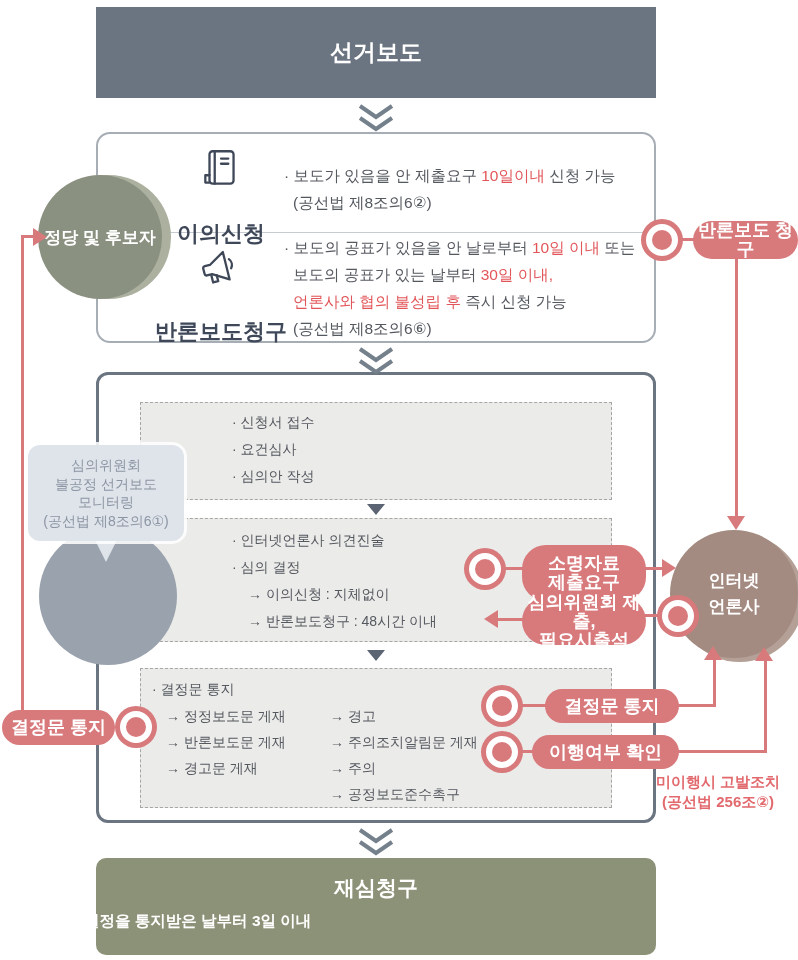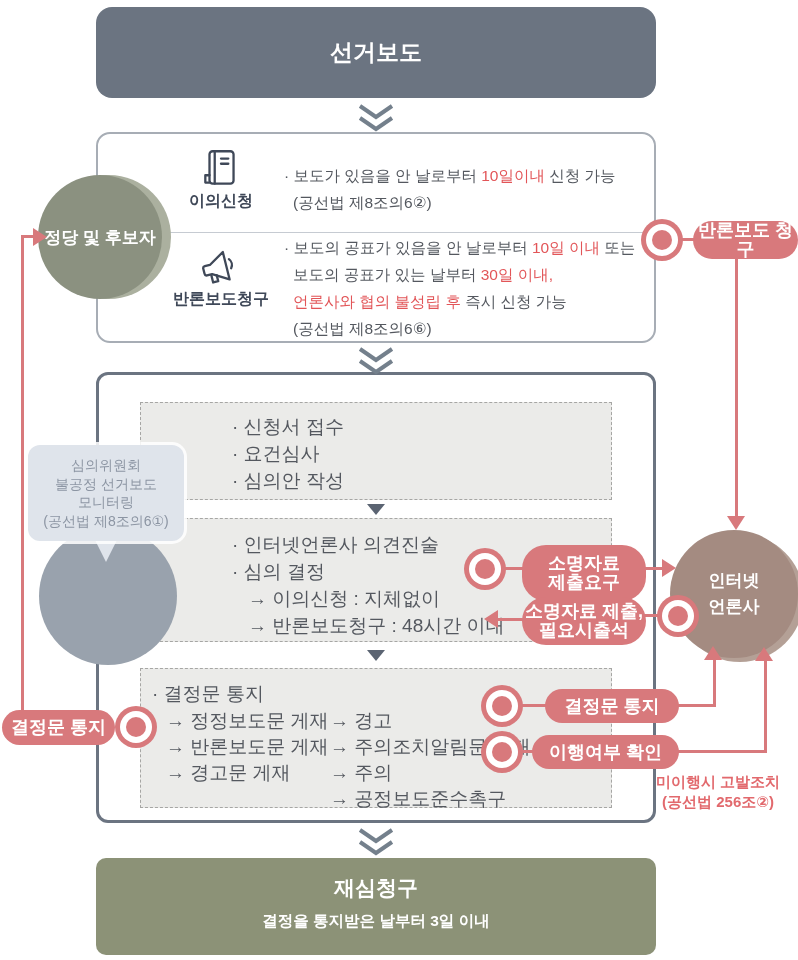--- a/index.html
+++ b/index.html
@@ -12,42 +12,42 @@
     --bubble:#dfe4eb; --bubbletext:#8c95a3;
     --boxgray:#ebebe9;
   }
   *{margin:0;padding:0;box-sizing:border-box;}
   body{background:#fff;}
   #canvas{position:relative;width:798px;height:960px;background:#fff;overflow:hidden;
           font-family:"Liberation Sans","DejaVu Sans",sans-serif;}
   .center{display:flex;align-items:center;justify-content:center;}
 
   #headerBox{position:absolute;left:96px;top:7px;width:560px;height:91px;background:var(--slate);
-             border-radius:16px;color:#fff;font-size:23px;font-weight:bold;}
+             border-radius:0;color:#fff;font-size:23px;font-weight:bold;}
   .chev{position:absolute;left:357px;width:38px;height:30px;}
   #chev1{top:103px;} #chev2{top:346px;} #chev3{top:827px;}
 
   #box1{position:absolute;left:96px;top:132px;width:560px;height:211px;background:#fff;
         border:2px solid #a7adb5;border-radius:14px;}
   #divider{position:absolute;left:152px;top:232px;width:496px;height:1px;background:#c6cbd2;}
   .rowicon{position:absolute;width:46px;height:46px;}
   #row1Icon{left:198px;top:146px;} #row2Icon{left:196px;top:244px;}
-  .rowlabel{position:absolute;width:160px;text-align:center;font-size:16px;font-weight:bold;color:var(--navy);}
+  .rowlabel{position:absolute;width:160px;text-align:center;font-size:22px;font-weight:bold;color:var(--navy);margin-top:28px;}
   #row1Label{left:141px;top:191px;} #row2Label{left:141px;top:289px;}
   .bodyline{position:absolute;font-size:15.5px;color:var(--ink);white-space:nowrap;}
   #r1l1{left:284px;top:166px;} #r1l2{left:293px;top:193px;}
   #r2l1{left:284px;top:238px;} #r2l2{left:293px;top:265px;}
   #r2l3{left:293px;top:292px;} #r2l4{left:293px;top:319px;}
   .red{color:var(--redtext);}
 
   #bigBox{position:absolute;left:96px;top:372px;width:560px;height:451px;background:#fff;
           border:3px solid var(--slate);border-radius:12px;}
   .step{position:absolute;left:140px;width:472px;background:var(--boxgray);border:1.5px dashed #a6a6a4;}
   #step1{top:402px;height:98px;} #step2{top:518px;height:124px;} #step3{top:668px;height:140px;}
-  .stepline{position:absolute;font-size:19px;color:var(--ink);white-space:nowrap;}
+  .stepline{position:absolute;font-size:14px;color:var(--ink);white-space:nowrap;}
   #s1i0{left:232px;top:414px;} #s1i1{left:232px;top:441px;} #s1i2{left:232px;top:468px;}
   #s2i0{left:232px;top:532px;} #s2i1{left:232px;top:559px;} #s2i2{left:248px;top:586px;} #s2i3{left:248px;top:613px;}
   #s3t{left:152px;top:681px;}
   #s3a0{left:166px;top:708px;} #s3a1{left:166px;top:734px;} #s3a2{left:166px;top:760px;}
   #s3b0{left:330px;top:708px;} #s3b1{left:330px;top:734px;} #s3b2{left:330px;top:760px;} #s3b3{left:330px;top:786px;}
   .tri{position:absolute;width:0;height:0;border-left:9px solid transparent;border-right:9px solid transparent;
        border-top:11px solid #5b6472;}
   #tri1{left:367px;top:504px;} #tri2{left:367px;top:650px;}
 
   .hl{position:absolute;height:3px;background:var(--red);}
@@ -109,21 +109,21 @@
   #badgeES{left:522px;top:597px;width:124px;height:48px;}
   #badgeDL{left:2px;top:710px;width:113px;height:35px;}
   #badgeDR{left:545px;top:689px;width:134px;height:34px;}
   #badgeCC{left:532px;top:735px;width:147px;height:34px;}
 
   #noteNC{position:absolute;left:638px;top:772px;width:160px;text-align:center;color:var(--rednote);
           font-weight:bold;font-size:15px;line-height:20px;white-space:pre-line;}
 
   #footerBox{position:absolute;left:96px;top:858px;width:560px;height:97px;background:var(--green);border-radius:10px;}
   #footerTitle{position:absolute;left:96px;top:874px;width:560px;text-align:center;color:#fff;font-weight:bold;font-size:21px;}
-  #footerSub{position:absolute;left:96px;top:911px;width:560px;text-align:center;color:#fff;font-weight:bold;font-size:15.5px;}
+  #footerSub{position:absolute;left:84px;top:911px;width:560px;color:#fff;font-weight:bold;font-size:15.5px;}
   svg{display:block;}
 </style>
 </head>
 <body>
 
 <div id="canvas">
 
   <div id="headerBox" class="center">
     <span>선거보도</span>
   </div>
@@ -141,21 +141,21 @@
   <div class="rowicon" id="row1Icon">
     <svg width="46" height="46" viewBox="0 0 44 44" fill="none" stroke="#3f4858" stroke-width="2.2" stroke-linecap="round" stroke-linejoin="round">
       <rect x="11" y="5" width="23" height="31" rx="3"></rect>
       <line x1="16" y1="5" x2="16" y2="36"></line>
       <line x1="22" y1="12" x2="29" y2="12"></line>
       <line x1="22" y1="17" x2="29" y2="17"></line>
       <path d="M11 28 h-4 v7 h4"></path>
     </svg>
   </div>
   <div class="rowlabel" id="row1Label">이의신청</div>
-  <div class="bodyline" id="r1l1"><span>· 보도가 있음을 안 날로부터 </span><span class="red">10일이내</span><span> 신청 가능</span></div>
+  <div class="bodyline" id="r1l1"><span>· 보도가 있음을 안 제출요구 </span><span class="red">10일이내</span><span> 신청 가능</span></div>
   <div class="bodyline" id="r1l2">(공선법 제8조의6②)</div>
 
   <div class="rowicon" id="row2Icon">
     <svg width="46" height="46" viewBox="0 0 44 44" fill="none" stroke="#3f4858" stroke-width="2.2" stroke-linecap="round" stroke-linejoin="round">
       <g transform="rotate(-14 22 22)">
         <path d="M29 9 L14 18 H9 a2 2 0 0 0 -2 2 v5 a2 2 0 0 0 2 2 h5 l15 9 z"></path>
         <path d="M13 28 v7 h5 v-6"></path>
         <path d="M33 17 a7 7 0 0 1 0 9"></path>
       </g>
     </svg>
@@ -229,21 +229,21 @@
 불공정 선거보도
 모니터링
 (공선법 제8조의6①)</div>
 
   <div class="ring" id="ring1"></div>
   <div class="pill" id="badgeRebuttal">반론보도 청구</div>
   <div class="ring" id="ringER"></div>
   <div class="pill" id="badgeER">소명자료
 제출요구</div>
   <div class="ring" id="ringES"></div>
-  <div class="pill" id="badgeES">소명자료 제출,
+  <div class="pill" id="badgeES">심의위원회 제출,
 필요시출석</div>
   <div class="ring" id="ringDL"></div>
   <div class="pill" id="badgeDL">결정문 통지</div>
   <div class="ring" id="ringDR"></div>
   <div class="pill" id="badgeDR">결정문 통지</div>
   <div class="ring" id="ringCC"></div>
   <div class="pill" id="badgeCC">이행여부 확인</div>
 
   <div id="noteNC">미이행시 고발조치
 (공선법 256조②)</div>

